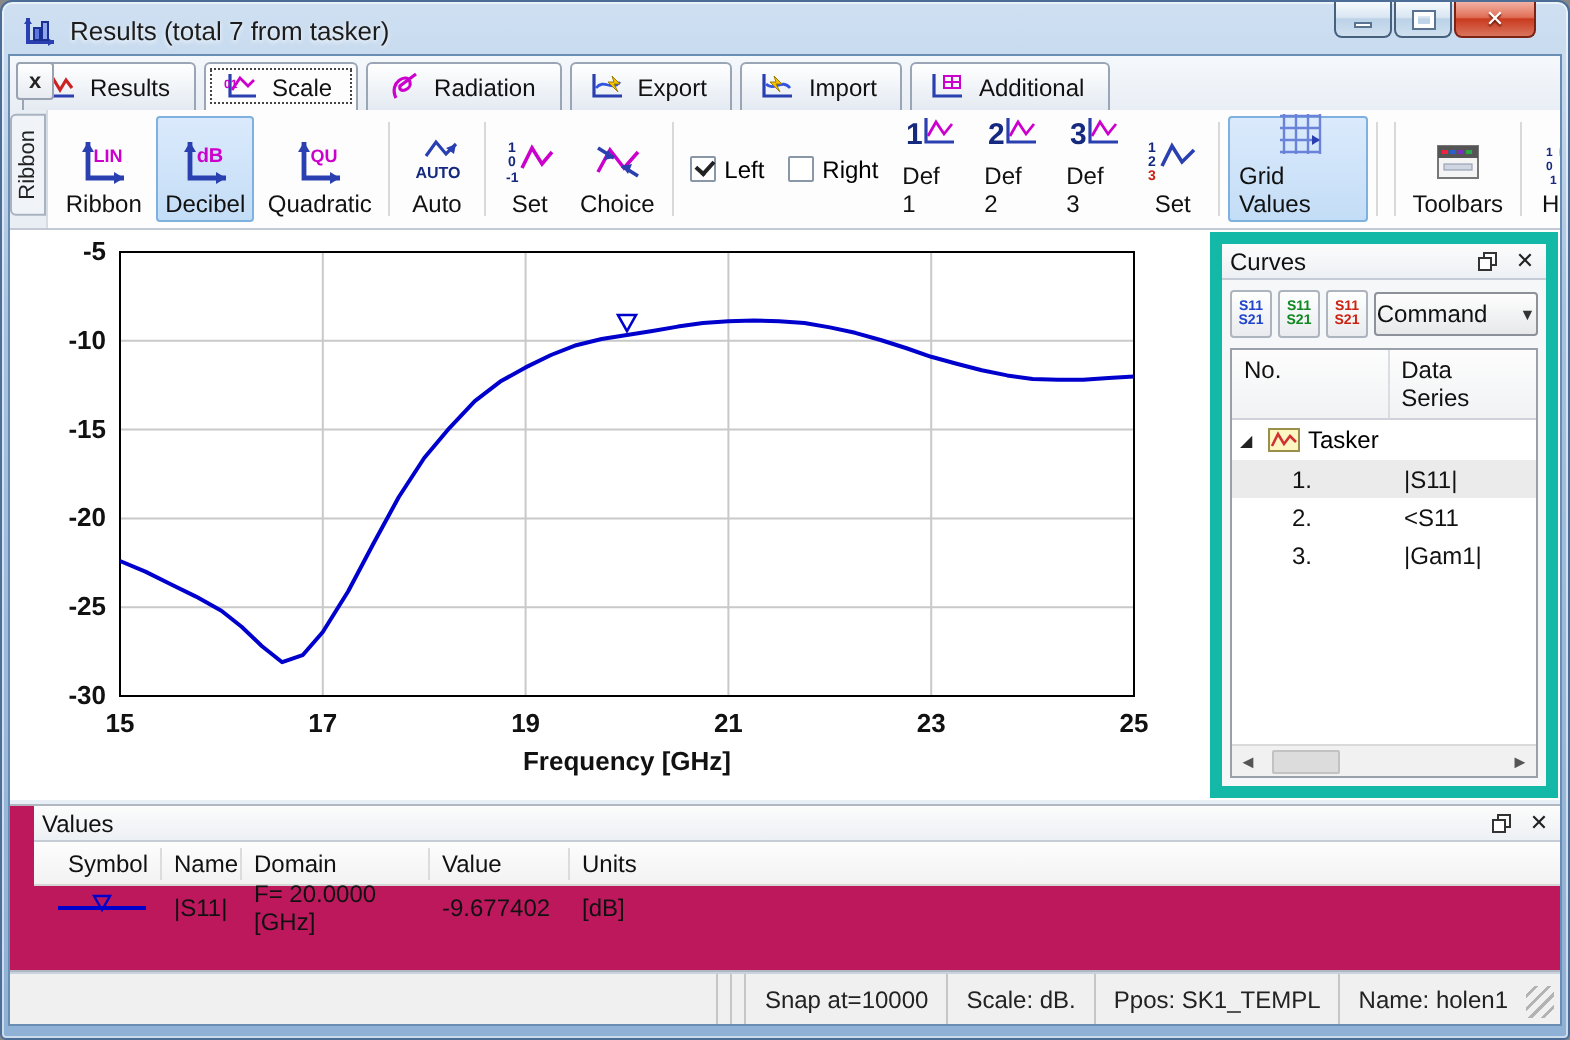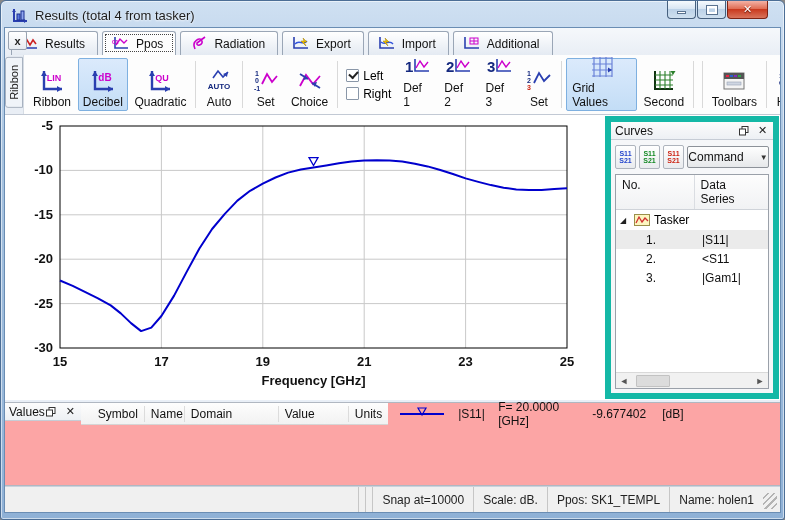--- a/index.html
+++ b/index.html
@@ -33,21 +33,21 @@
   .ribbon-row{ height:60px; display:flex; flex:0 0 auto; background:#fdfdfd; border-bottom:1px solid #c2c9d4; }
   .side-strip{ width:26px; background:#e9eef5; display:flex; align-items:flex-start; justify-content:center; padding-top:2px; border-right:1px solid #d6dce4; }
   .side-tab{ writing-mode:vertical-rl; transform:rotate(180deg); font-size:11px; color:#222; background:#f0f4f9;
     border:1px solid #a8b2c0; border-radius:0 3px 3px 0; padding:7px 2px; }
   .ribbon{ flex:1; display:flex; align-items:stretch; padding:3px 4px; gap:2px; }
   .rbtn{ display:flex; flex-direction:column; align-items:center; justify-content:flex-end; padding:2px 5px 1px 5px;
     border:1px solid transparent; border-radius:2px; font-size:12px; color:#111; min-width:34px; }
   .rbtn .ric{ height:28px; display:flex; align-items:center; justify-content:center; }
   .rbtn.selected{ background:linear-gradient(#dbeafc,#c3ddf6); border-color:#7eb0e0; }
   .vsep{ width:1px; background:#d9d9d9; margin:3px 2px; }
-  .checkcol{ display:flex; flex-direction:column; justify-content:center; gap:4px; padding:0 4px; }
+  .checkcol{ display:flex; flex-direction:row; justify-content:center; gap:12px; padding:0 4px; }
   .checkrow{ display:flex; align-items:center; gap:4px; font-size:12px; }
   .cbox{ width:13px; height:13px; border:1px solid #8a97a8; background:#fff; position:relative; border-radius:1px; }
   .cbox.checked:after{ content:""; position:absolute; left:2px; top:1px; width:7px; height:4px; border-left:2px solid #222; border-bottom:2px solid #222; transform:rotate(-48deg); }
   .flexgap{ flex:1; }
   .icon-text{ font-weight:bold; fill:#cc00cc; }
   
   .main{ flex:1; display:flex; background:#ffffff; padding-left:24px; overflow:hidden; position:relative; }
   .chart-area{ flex:1; position:relative; background:#fff; overflow:hidden; }
   .tick{ font:bold 13px "Liberation Sans","DejaVu Sans",sans-serif; fill:#111; }
   .axis-label{ font:bold 13px "Liberation Sans","DejaVu Sans",sans-serif; fill:#111; }
@@ -75,21 +75,21 @@
   .ct-group{ display:flex; align-items:center; gap:4px; height:20px; padding-left:4px; font-size:12px; flex:0 0 auto; }
   .expander{ font-size:8px; color:#222; width:10px; }
   .ct-no{ width:50px; padding-left:30px; }
   .ct-series{ padding-left:36px; }
   .ct-fill{ flex:1; }
   .hscroll{ height:16px; background:#f1f1f1; border-top:1px solid #d9d9d9; display:flex; align-items:center; flex:0 0 auto; }
   .harrow{ width:16px; height:16px; display:flex; align-items:center; justify-content:center; font-size:9px; color:#555; }
   .htrack{ flex:1; height:16px; position:relative; }
   .hthumb{ position:absolute; left:4px; top:2px; width:34px; height:12px; background:#dcdcdc; border:1px solid #c2c2c2; border-radius:1px; }
   
-  .values-panel{ height:84px; flex:0 0 auto; border-top:1px solid #b0b7c1; border-bottom:1px solid #b0b7c1; background:#fca5a5; display:flex; flex-direction:row; margin-top:2px; }
+  .values-panel{ height:84px; flex:0 0 auto; border-top:1px solid #b0b7c1; border-bottom:1px solid #b0b7c1; background:#be185d; display:flex; flex-direction:column; margin-top:2px;padding-left:12px; }
   .vt-header{ display:flex; border-bottom:1px solid #d5d5d5; background:linear-gradient(#fdfdfd,#f2f2f2); flex:0 0 auto; height:22px; align-items:center; }
   .vt-header div{ font-size:12px; color:#111; padding:0 6px; border-right:1px solid #dcdcdc; height:16px; line-height:16px; }
   .vc-symbol{ width:64px;text-align:right; } .vc-name{ width:40px; } .vc-domain{ width:94px; } .vc-value{ width:70px; } .vc-units{ flex:1; border-right:none !important; }
   .vt-row{ display:flex; align-items:center; height:21px; font-size:12px; color:#111; }
   .vt-row > div{ padding:0 6px; }
   
   .statusbar{ height:26px; flex:0 0 auto; background:#f0f0f0; border-top:1px solid #c9d2dd; display:flex; align-items:stretch; font-size:12px; color:#222; }
   .spane{ display:flex; align-items:center; padding:0 9px; border-left:1px solid #c6c6c6; white-space:nowrap; }
   .spane.tiny{ width:7px; padding:0; }
   .sfill{ flex:1; }
@@ -102,21 +102,21 @@
 <div class="window">
 
   <div class="titlebar">
     <svg class="app-icon" viewBox="0 0 17 15">
       <path d="M2 1 v12 h13" stroke="#2a3fb0" stroke-width="2" fill="none"></path>
       <path d="M2 1 l-2 3 h4 z" fill="#2a3fb0"></path>
         <path d="M15 13 l-3 -2 v4 z" fill="#2a3fb0"></path>
       <rect x="5" y="6" width="3" height="6" fill="#5a78e0" stroke="#1a2f90"></rect>
       <rect x="9" y="3" width="3" height="9" fill="#8fa6ee" stroke="#1a2f90"></rect>
     </svg>
-    <span class="title-text">Results (total 4 from tasker)</span>
+    <span class="title-text">Results (total 7 from tasker)</span>
     <div class="winbtns">
       <div class="wbtn">
           <div class="glyph-min"></div>
         </div>
       <div class="wbtn">
           <div class="glyph-max"></div>
         </div>
       <div class="wbtn close">
           <span class="glyph-close">✕</span>
         </div>
@@ -133,21 +133,21 @@
           <polyline points="4,9 7,4 10,9 13,4 16,8" stroke="#c22" stroke-width="1.6" fill="none"></polyline>
         </svg>
         <span>Results</span>
       </div>
       <div class="tab active">
         <svg viewBox="0 0 19 15">
           <path d="M4 1 v11 h13" stroke="#2a3fb0" stroke-width="1.6" fill="none"></path>
           <polyline points="5,9 9,3 13,7 16,4" stroke="#cc00cc" stroke-width="1.4" fill="none"></polyline>
           <text x="1" y="8" font-size="6" fill="#cc00cc" font-weight="bold">01</text>
         </svg>
-        <span>Ppos</span>
+        <span>Scale</span>
       </div>
       <div class="tab">
         <svg viewBox="0 0 19 15">
           <path d="M6 13 C2 5 12 0 13 5 C14 9 7 11 8 7 L16 1" stroke="#cc00cc" stroke-width="1.6" fill="none"></path>
         </svg>
         <span>Radiation</span>
       </div>
       <div class="tab">
         <svg viewBox="0 0 19 15">
           <path d="M3 1 v11 h14" stroke="#2a3fb0" stroke-width="1.6" fill="none"></path>
@@ -316,30 +316,20 @@
         <div class="rbtn selected">
           <div class="ric">
               <svg width="26" height="26" viewBox="0 0 26 26">
             <path d="M4 3 h20 M4 9 h20 M4 15 h20 M4 21 h20 M6 2 v20 M12 2 v20 M18 2 v20 M24 2 v20" stroke="#6a82d8" stroke-width="1.2" fill="none"></path>
             <path d="M24 15 l-4 -2.5 v5 z" fill="#2a3fb0"></path>
           </svg>
             </div>
           <span>Grid Values</span>
         </div>
 
-        <div class="rbtn">
-          <div class="ric">
-              <svg width="26" height="26" viewBox="0 0 26 26">
-            <path d="M4 3 v18 h18" stroke="#113311" stroke-width="2" fill="none"></path>
-            <path d="M4 7 h18 M4 12 h18 M4 17 h18 M9 3 v18 M14 3 v18 M19 3 v18" stroke="#2a7f2a" stroke-width="1.1" fill="none"></path>
-            <path d="M22 3 l-2.5 4 h5 z" fill="#2a7f2a" transform="rotate(180 22 5)"></path>
-          </svg>
-            </div>
-          <span>Second</span>
-        </div>
 
         <div class="vsep"></div>
         <div class="flexgap"></div>
         <div class="vsep"></div>
 
         <div class="rbtn">
           <div class="ric">
               <svg width="26" height="26" viewBox="0 0 26 26">
             <rect x="3" y="5" width="20" height="16" fill="#f4f4f4" stroke="#777"></rect>
             <rect x="3" y="5" width="20" height="6" fill="#555"></rect>

